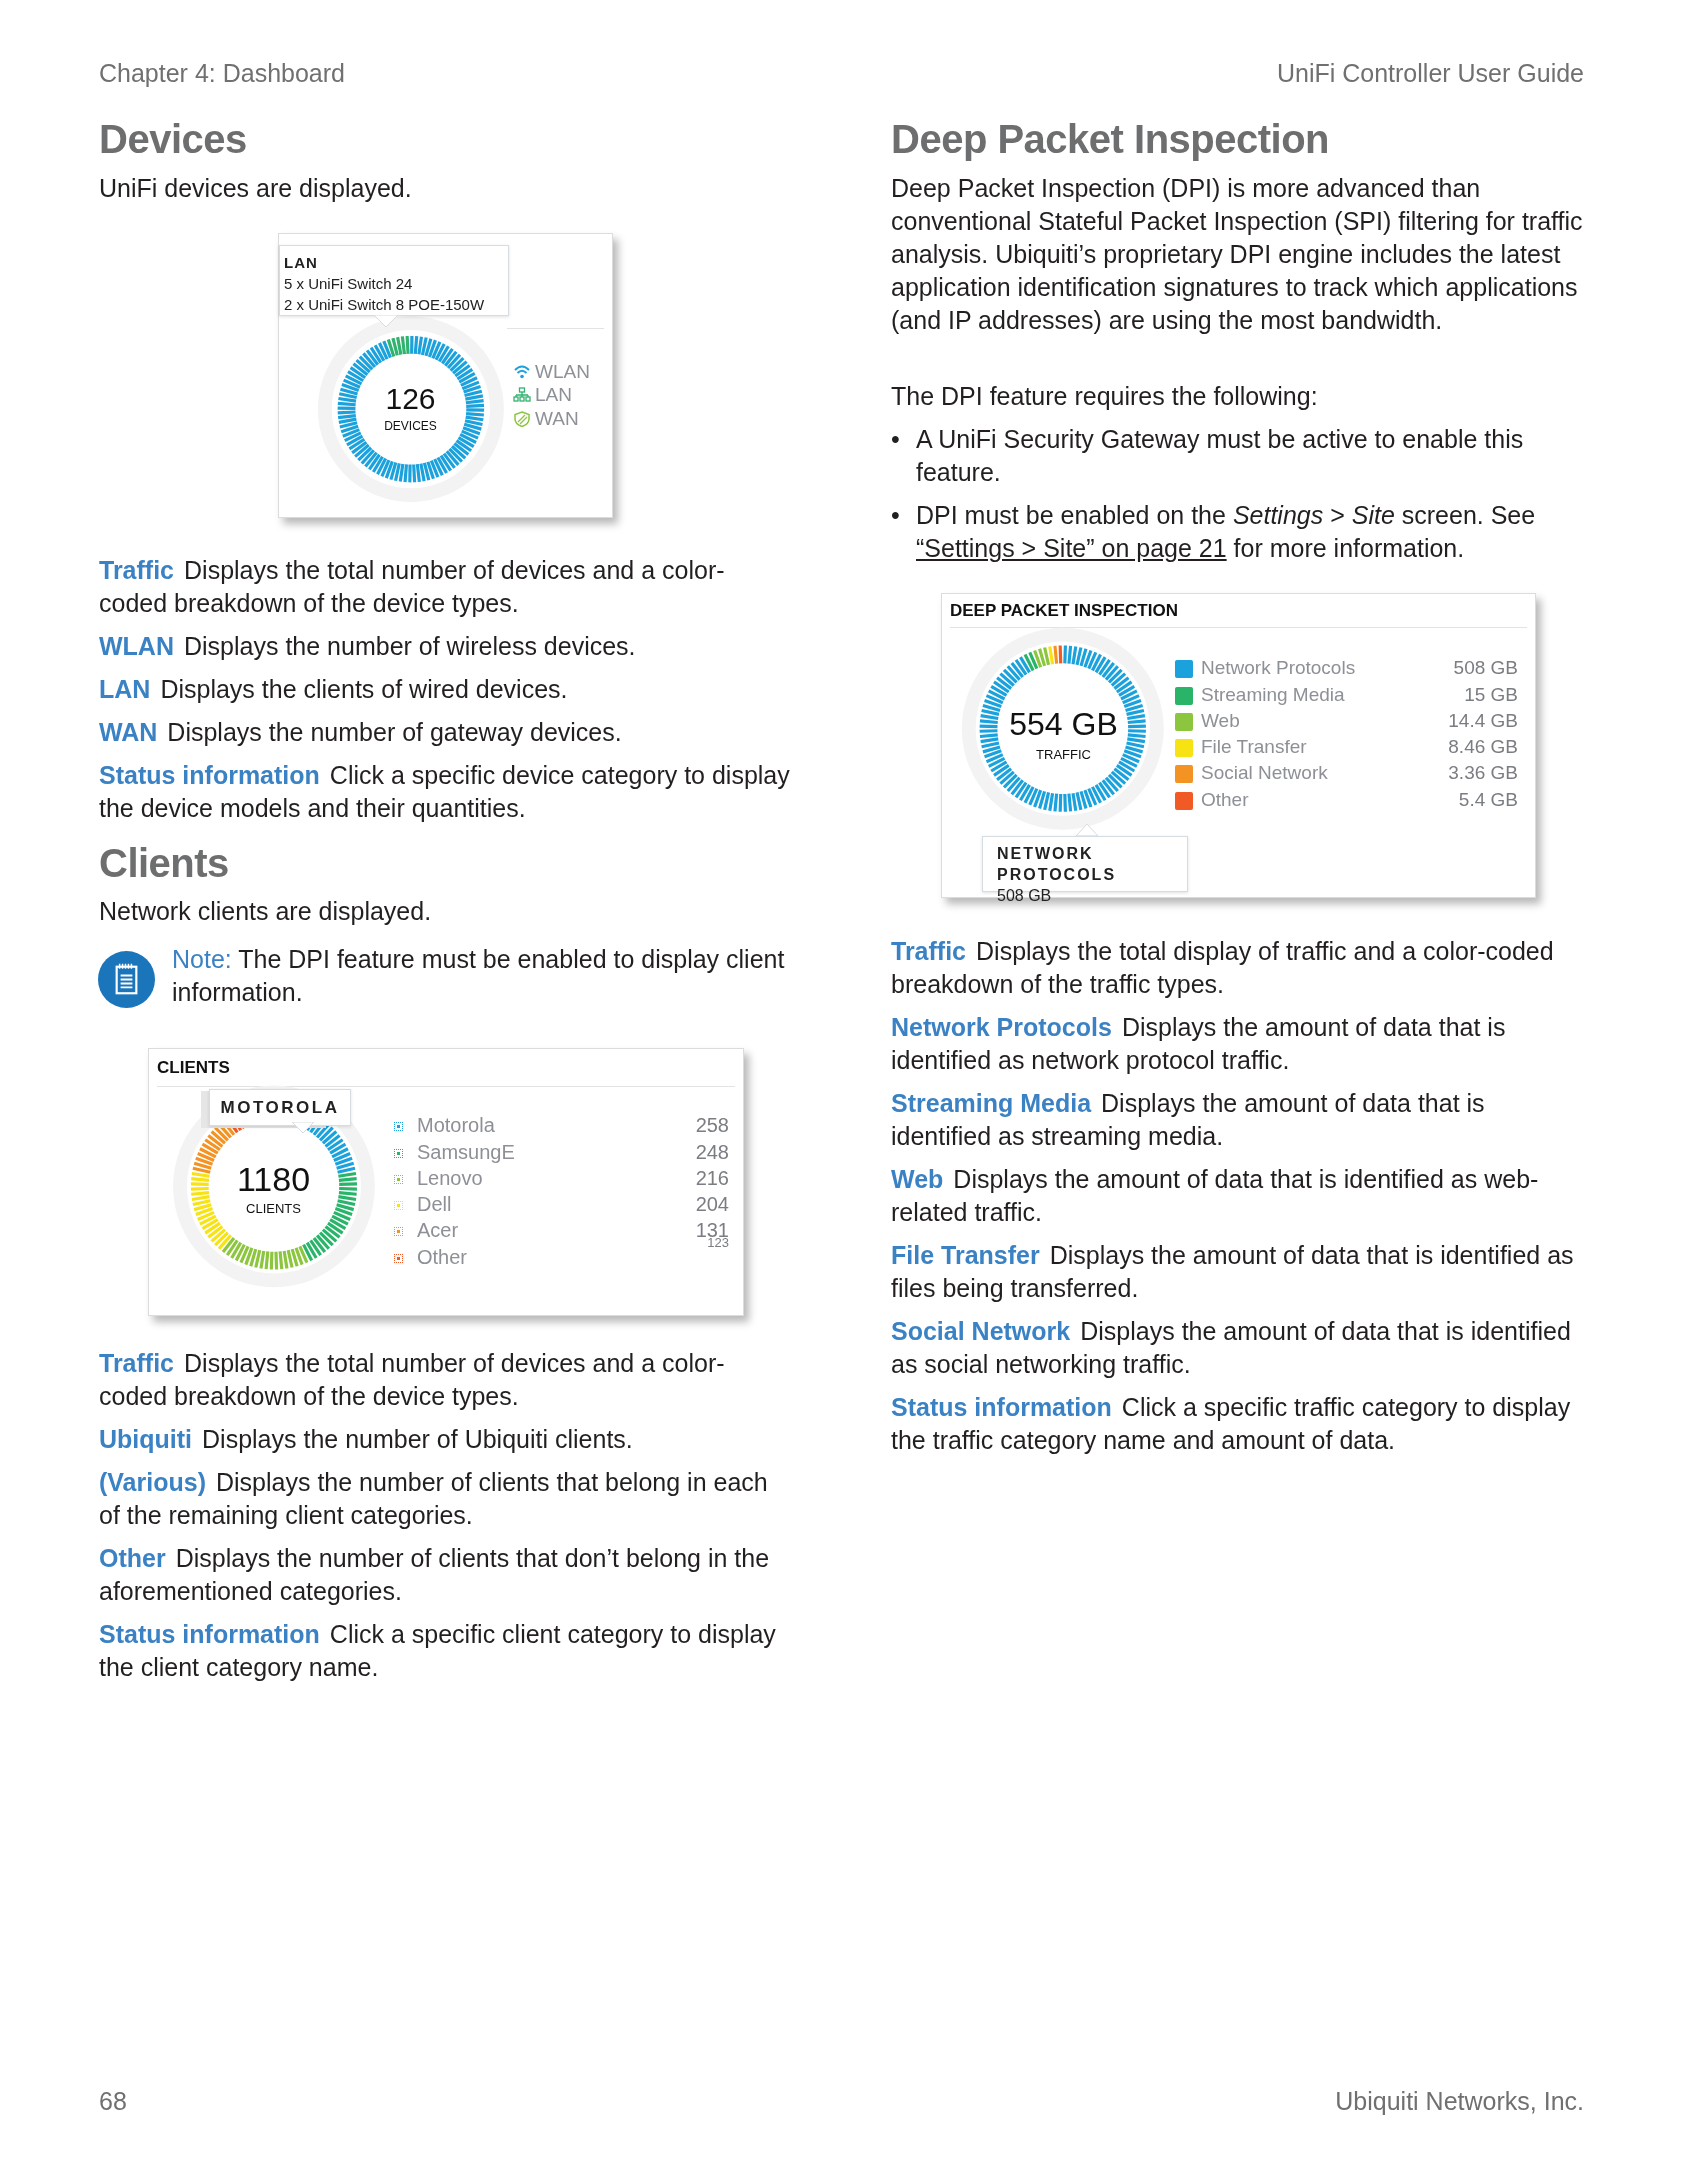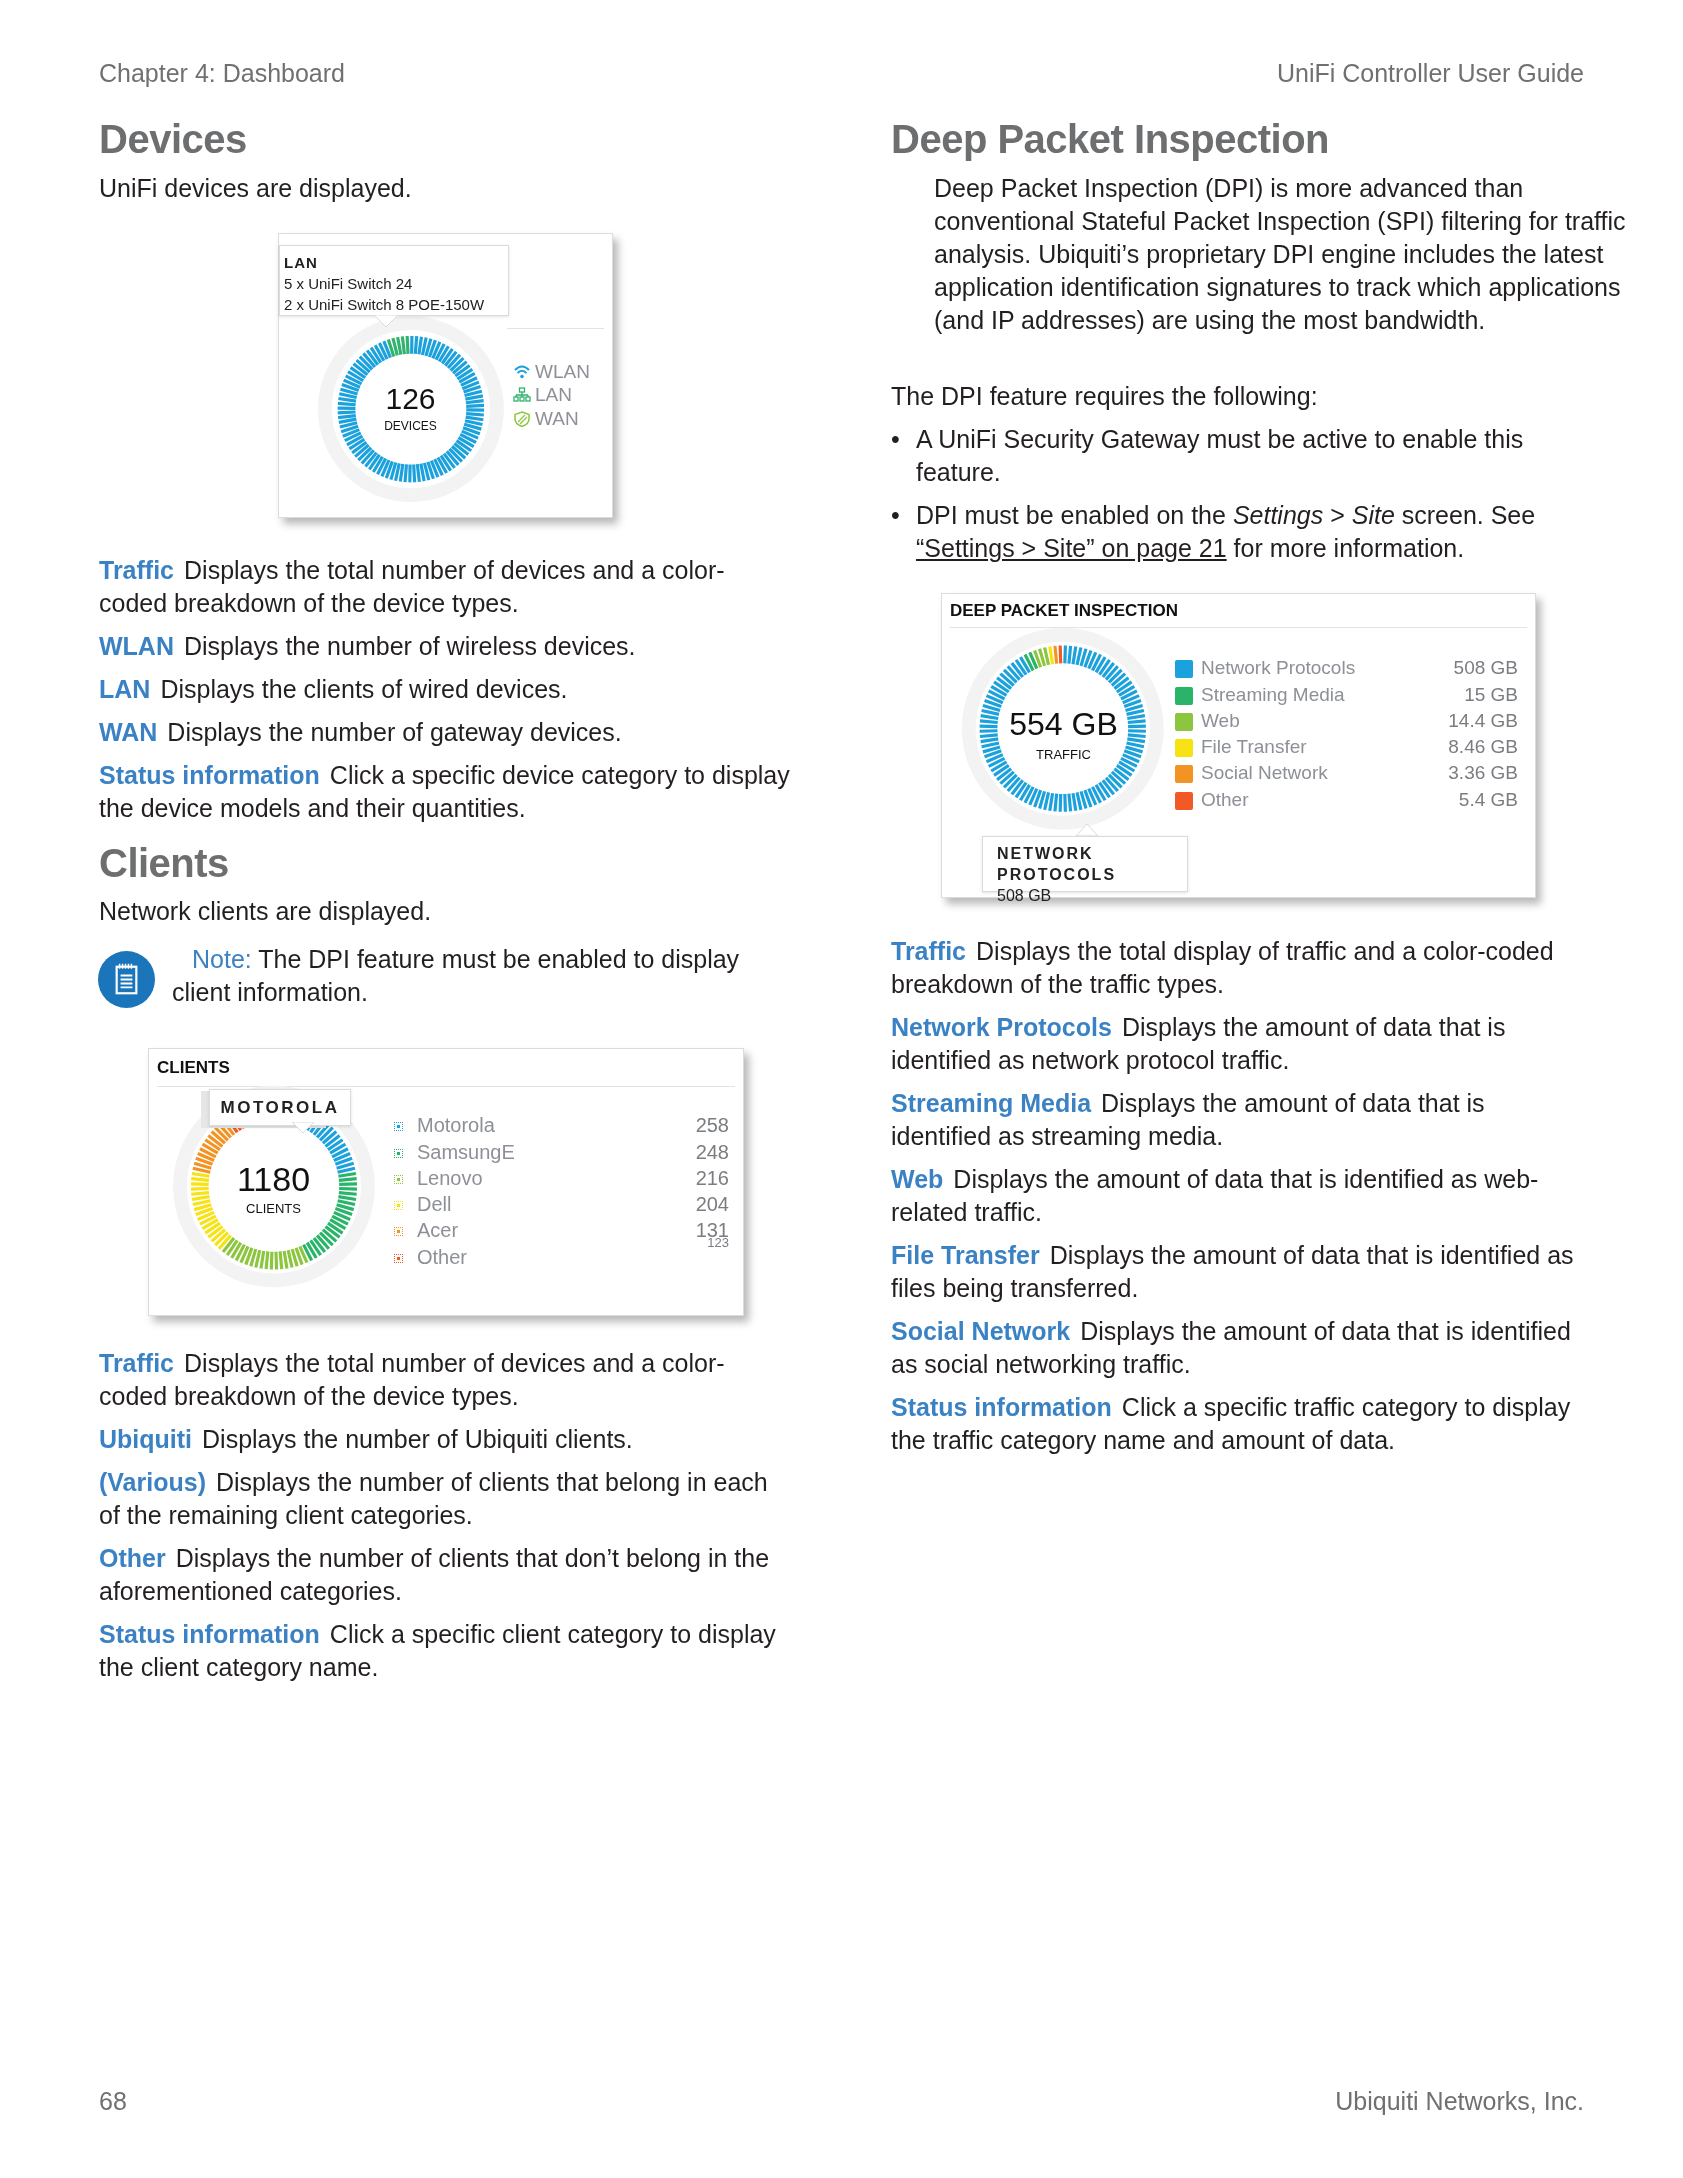--- a/index.html
+++ b/index.html
@@ -187,21 +187,21 @@
 
 <div class="abs" style="left:98px; top:951px; width:57px; height:57px;">
   <svg width="57" height="57" viewBox="0 0 58 58">
     <circle cx="29" cy="29" r="29" fill="#1b75bb"></circle>
     <rect x="19" y="16" width="20" height="27" fill="none" stroke="#fff" stroke-width="2.2"></rect>
     <path d="M22 13 V18 M25 13 V18 M28 13 V18 M31 13 V18 M34 13 V18" stroke="#fff" stroke-width="1.5"></path>
     <path d="M23 25 H35 M23 29 H35 M23 33 H35 M23 37 H35" stroke="#fff" stroke-width="2"></path>
   </svg>
 </div>
 <div class="abs body-text" style="left:172px; top:943px; width:614px;">
-  <span style="color:#3b82c4;margin-left:20px;">Note:</span>
+  <span style="color:#3b82c4;">Note:</span>
   <span>The DPI feature must be enabled to display client information.</span>
 </div>
 
 <div class="widget" style="left:148px; top:1048px; width:594px; height:266px;">
   <div class="wtitle" style="top:9px; font-size:17px;">CLIENTS</div>
   <div class="wline" style="top:37px;"></div>
   <svg class="abs" style="left:0; top:0;" width="594" height="266" viewBox="0 0 600 269">
     <circle cx="126" cy="139" r="102" fill="#f3f3f3"></circle>
     <circle cx="126" cy="139" r="88" fill="#ffffff"></circle>
     <g id="clients-ticks">
@@ -335,21 +335,21 @@
 
 <div class="col" style="left:99px; top:1347px;">
   <p class="def"><span class="term">Traffic</span><span>Displays the total number of devices and a color-coded breakdown of the device types.</span></p>
   <p class="def"><span class="term">Ubiquiti</span><span>Displays the number of Ubiquiti clients.</span></p>
   <p class="def"><span class="term">(Various)</span><span>Displays the number of clients that belong in each of the remaining client categories.</span></p>
   <p class="def"><span class="term">Other</span><span>Displays the number of clients that don’t belong in the aforementioned categories.</span></p>
   <p class="def"><span class="term">Status information</span><span>Click a specific client category to display the client category name.</span></p>
 </div>
 
 <div class="abs h1" style="left:891px; top:117px;">Deep Packet Inspection</div>
-<div class="abs body-text" style="left:891px; top:172px; width:693px;margin-left:43px;">Deep Packet Inspection (DPI) is more advanced than conventional Stateful Packet Inspection (SPI) filtering for traffic analysis. Ubiquiti’s proprietary DPI engine includes the latest application identification signatures to track which applications (and IP addresses) are using the most bandwidth.</div>
+<div class="abs body-text" style="left:891px; top:172px; width:693px;">Deep Packet Inspection (DPI) is more advanced than conventional Stateful Packet Inspection (SPI) filtering for traffic analysis. Ubiquiti’s proprietary DPI engine includes the latest application identification signatures to track which applications (and IP addresses) are using the most bandwidth.</div>
 <div class="abs body-text" style="left:891px; top:380px;">The DPI feature requires the following:</div>
 <ul class="reqs abs" style="left:891px; top:423px; width:693px;">
   <li><span class="bullet">•</span><span>A UniFi Security Gateway must be active to enable this feature.</span></li>
   <li><span class="bullet">•</span><span>DPI must be enabled on the </span><i>Settings</i><span> &gt; </span><i>Site</i><span> screen. See </span><span class="xref">“Settings &gt; Site” on page 21</span><span> for more information.</span></li>
 </ul>
 
 <div class="widget" style="left:941px; top:593px; width:593px; height:303px;">
   <div class="wtitle" style="top:7px; font-size:17px;">DEEP PACKET INSPECTION</div>
   <div class="wline" style="top:33px;"></div>
   <svg class="abs" style="left:0; top:0;" width="593" height="303" viewBox="0 0 599 306">

